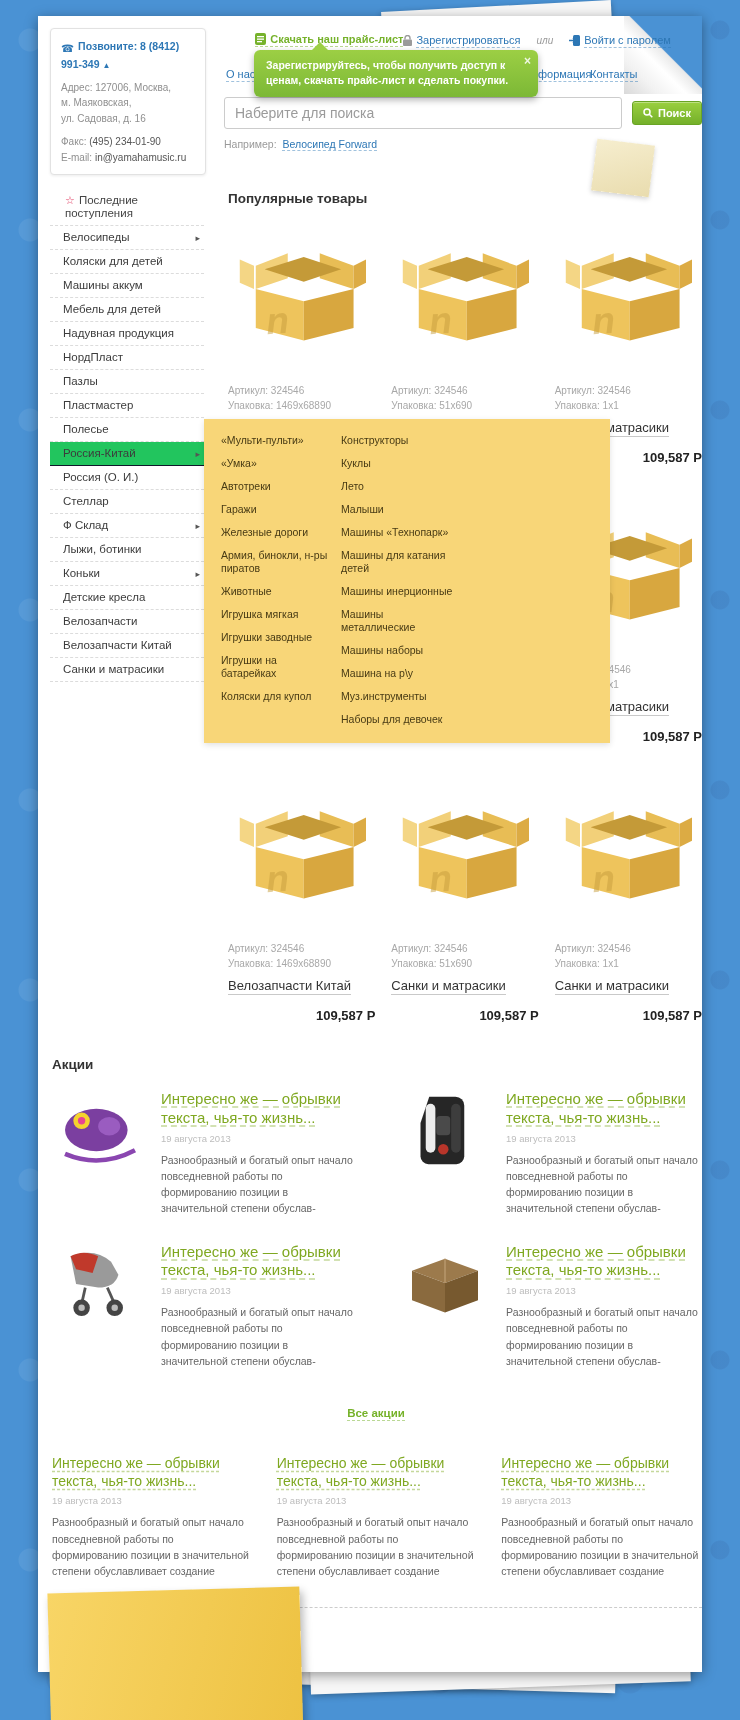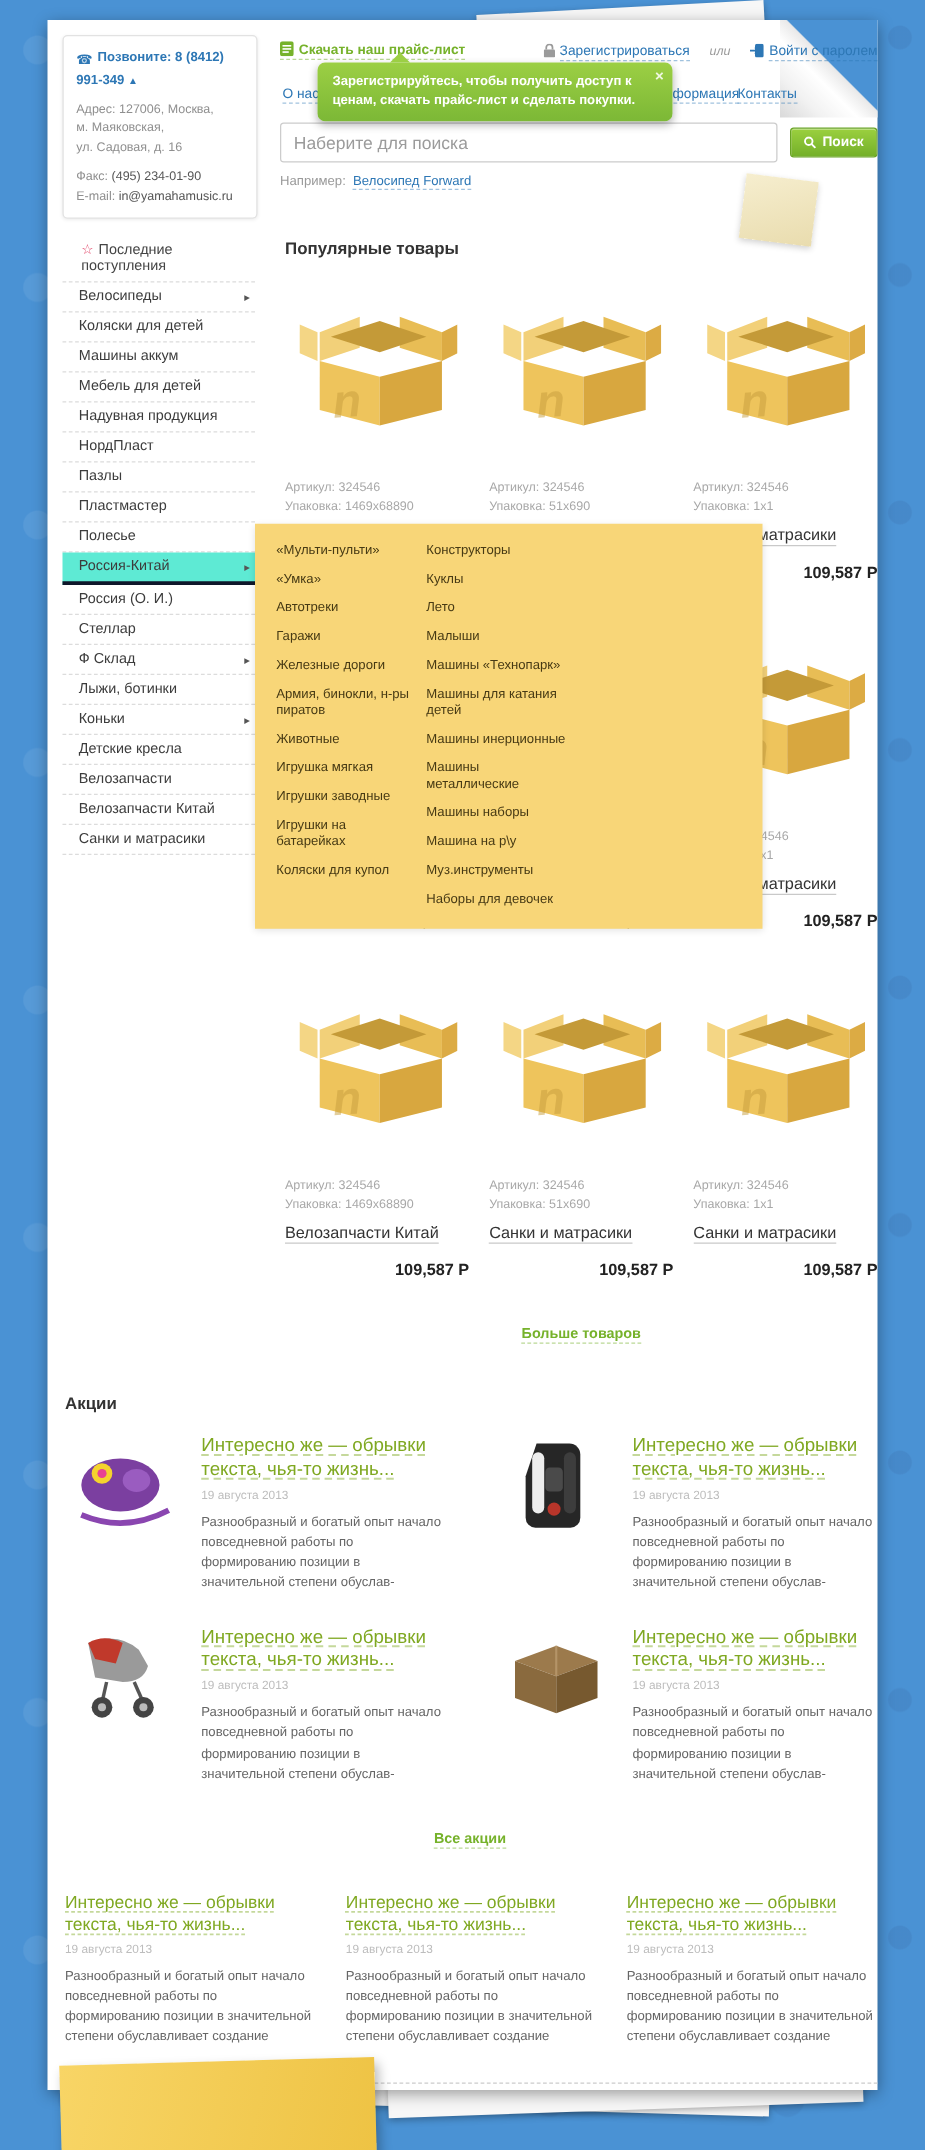--- a/index.html
+++ b/index.html
@@ -24,21 +24,21 @@
 
   
   .header{display:flex;gap:18px}
   .ccard{width:134px;flex-shrink:0;border:1px solid #e2e2e2;border-radius:4px;background:#fff;
          box-shadow:0 1px 3px rgba(0,0,0,.08);padding:9px 10px;font-size:10px;color:#8f8f8f;line-height:1.55}
   .ccard .phone{color:#2d77b5;font-size:10.5px;margin-bottom:7px}
   .ccard .phone b{font-weight:bold}
   .ccard .caret{font-size:8px}
   .ccard .val{color:#555;font-weight:normal}
   .hright{flex:1;position:relative}
-  .toprow{display:flex;justify-content:space-between;align-items:center;margin-top:5px;font-size:11px}
+  .toprow{display:flex;justify-content:center;align-items:center;margin-top:5px;font-size:11px}
   .plink{color:#76b22b;font-weight:bold;border-bottom:1px dashed rgba(118,178,43,.5);padding-bottom:1px}
   .auth{color:#2d77b5}
   .auth .or{color:#9a9a9a;font-style:italic;font-size:10px;margin:0 16px}
   .auth a{color:#2d77b5;border-bottom:1px dashed rgba(45,119,181,.45);padding-bottom:1px}
   .icn{display:inline-block;vertical-align:-2px;margin-right:4px}
   .navrow{position:relative;height:16px;margin-top:21px;font-size:11px}
   .navrow a{position:absolute;color:#2d77b5;border-bottom:1px dashed rgba(45,119,181,.45);padding-bottom:1px}
   .searchrow{display:flex;align-items:center;gap:10px;margin-top:13px}
   .searchrow input{flex:1;height:30px;border:1px solid #ccc;border-radius:3px;padding:0 10px;
        font-size:14px;color:#444;font-family:"Liberation Sans",sans-serif;background:#fff}
@@ -55,21 +55,21 @@
            border-bottom-color:#9ccf44;border-top:0}
   .tclose{position:absolute;top:3px;right:7px;color:rgba(255,255,255,.85);font-size:12px;font-weight:bold}
 
   
   .bodyrow{display:flex;margin-top:14px;position:relative}
   .sidebar{width:154px;flex-shrink:0;font-size:11.5px;color:#3c3c3c}
   .sitem{position:relative;padding:5px 14px 5px 13px;border-bottom:1px dashed #dcdcdc;line-height:13px;cursor:pointer}
   .sitem .arr{position:absolute;right:4px;top:6px;font-size:9px;color:#555}
   .sitem.first{color:#444;padding-left:15px}
   .sitem .star{color:#e2486b;margin-right:4px;font-size:11px}
-  .sitem.active{background:#5eead4;border-bottom:3px solid #0f172a}
+  .sitem.active{background:#22c55e;border-bottom:1px solid #0f172a}
   .main{flex:1;padding-left:24px;min-width:0}
   .ptitle{font-size:13.5px;font-weight:bold;color:#333;margin:2px 0 14px}
   .grid{display:grid;grid-template-columns:repeat(3,1fr);column-gap:16px;row-gap:34px}
   .card{position:relative}
   .card.lifted:before{content:"";position:absolute;left:-10px;top:-10px;right:-6px;bottom:-8px;
         background:#fff;box-shadow:0 1px 8px rgba(0,0,0,.28);border-radius:2px;z-index:-1}
   .cimg{height:140px;display:flex;align-items:flex-end;justify-content:center;cursor:pointer}
   .box{width:128px;height:128px}
   .meta{font-size:10px;color:#a8a8a8;line-height:1.5;margin-top:23px}
   .cardtitle{display:inline-block;font-size:13px;color:#333;margin-top:7px;
@@ -371,21 +371,20 @@
                 </svg>
               </div>
             <div class="meta">
                 <div>Артикул: 324546</div>
                 <div>Упаковка: 1x1</div>
               </div>
             <a class="cardtitle">Санки и матрасики</a>
             <div class="price">109,587 Р</div>
           </div>
         </div>
-        <div class="centerlink"><a>Больше товаров</a></div>
       </main>
     </div>
 
     <section class="sect">
       <h2 class="shead">Акции</h2>
       <div class="pgrid">
         <div class="promo">
           <div class="pimg">
             <svg width="92" height="74" viewBox="0 0 100 80">
                 <ellipse cx="46" cy="40" rx="34" ry="23" fill="#7b3fa0"></ellipse>

